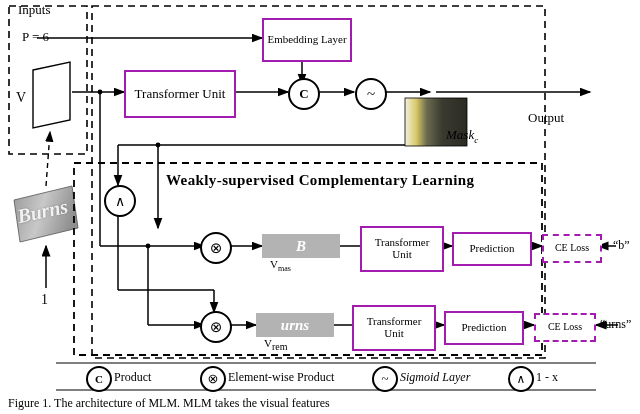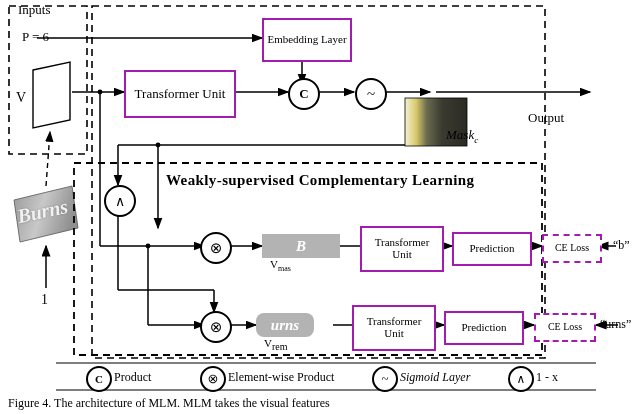--- a/index.html
+++ b/index.html
@@ -166,21 +166,21 @@
 
   <div class="circ" style="left:200px;top:232px;width:28px;height:28px;font-size:15px;">⊗</div>
 
   <div class="circ" style="left:200px;top:311px;width:28px;height:28px;font-size:15px;">⊗</div>
 
   <div class="gray" style="left:262px;top:234px;width:78px;height:24px;font-size:15px;">B</div>
   <div class="lbl" style="left:270px;top:258px;font-size:11px;">
     <span>V</span><sub style="font-size:8px;">mas</sub>
   </div>
 
-  <div class="gray" style="left:256px;top:313px;width:58px;height:24px;font-size:15px;border-radius:8px;">urns</div>
+  <div class="gray" style="left:256px;top:313px;width:78px;height:24px;font-size:15px;">urns</div>
   <div class="lbl" style="left:264px;top:337px;font-size:11px;">
     <span>V</span><sub style="font-size:10px;">rem</sub>
   </div>
 
   <div class="box" style="left:360px;top:226px;width:76px;height:42px;font-size:11px;padding:0 2px;">Transformer Unit</div>
 
   <div class="box" style="left:452px;top:232px;width:76px;height:30px;font-size:11px;">Prediction</div>
 
   <div class="box" style="left:542px;top:234px;width:56px;height:25px;font-size:10px;border-style:dashed;">CE Loss</div>
 
@@ -199,15 +199,15 @@
 
   <div class="circ" style="left:200px;top:366px;width:22px;height:22px;font-size:13px;">⊗</div>
   <div class="lbl" style="left:228px;top:370px;font-size:12px;">Element-wise Product</div>
 
   <div class="circ" style="left:372px;top:366px;width:22px;height:22px;font-size:13px;">~</div>
   <div class="lbl" style="left:400px;top:370px;font-size:12px;font-style:italic;">Sigmoid Layer</div>
 
   <div class="circ" style="left:508px;top:366px;width:22px;height:22px;font-size:12px;">∧</div>
   <div class="lbl" style="left:536px;top:370px;font-size:12px;">1 - x</div>
 
-  <div class="cap" style="left:8px;top:396px;font-size:12px;">Figure 4. The architecture of MLM. MLM takes the visual features</div>
+  <div class="cap" style="left:8px;top:396px;font-size:12px;">Figure 1. The architecture of MLM. MLM takes the visual features</div>
 
 </div>
 
 </body></html>

